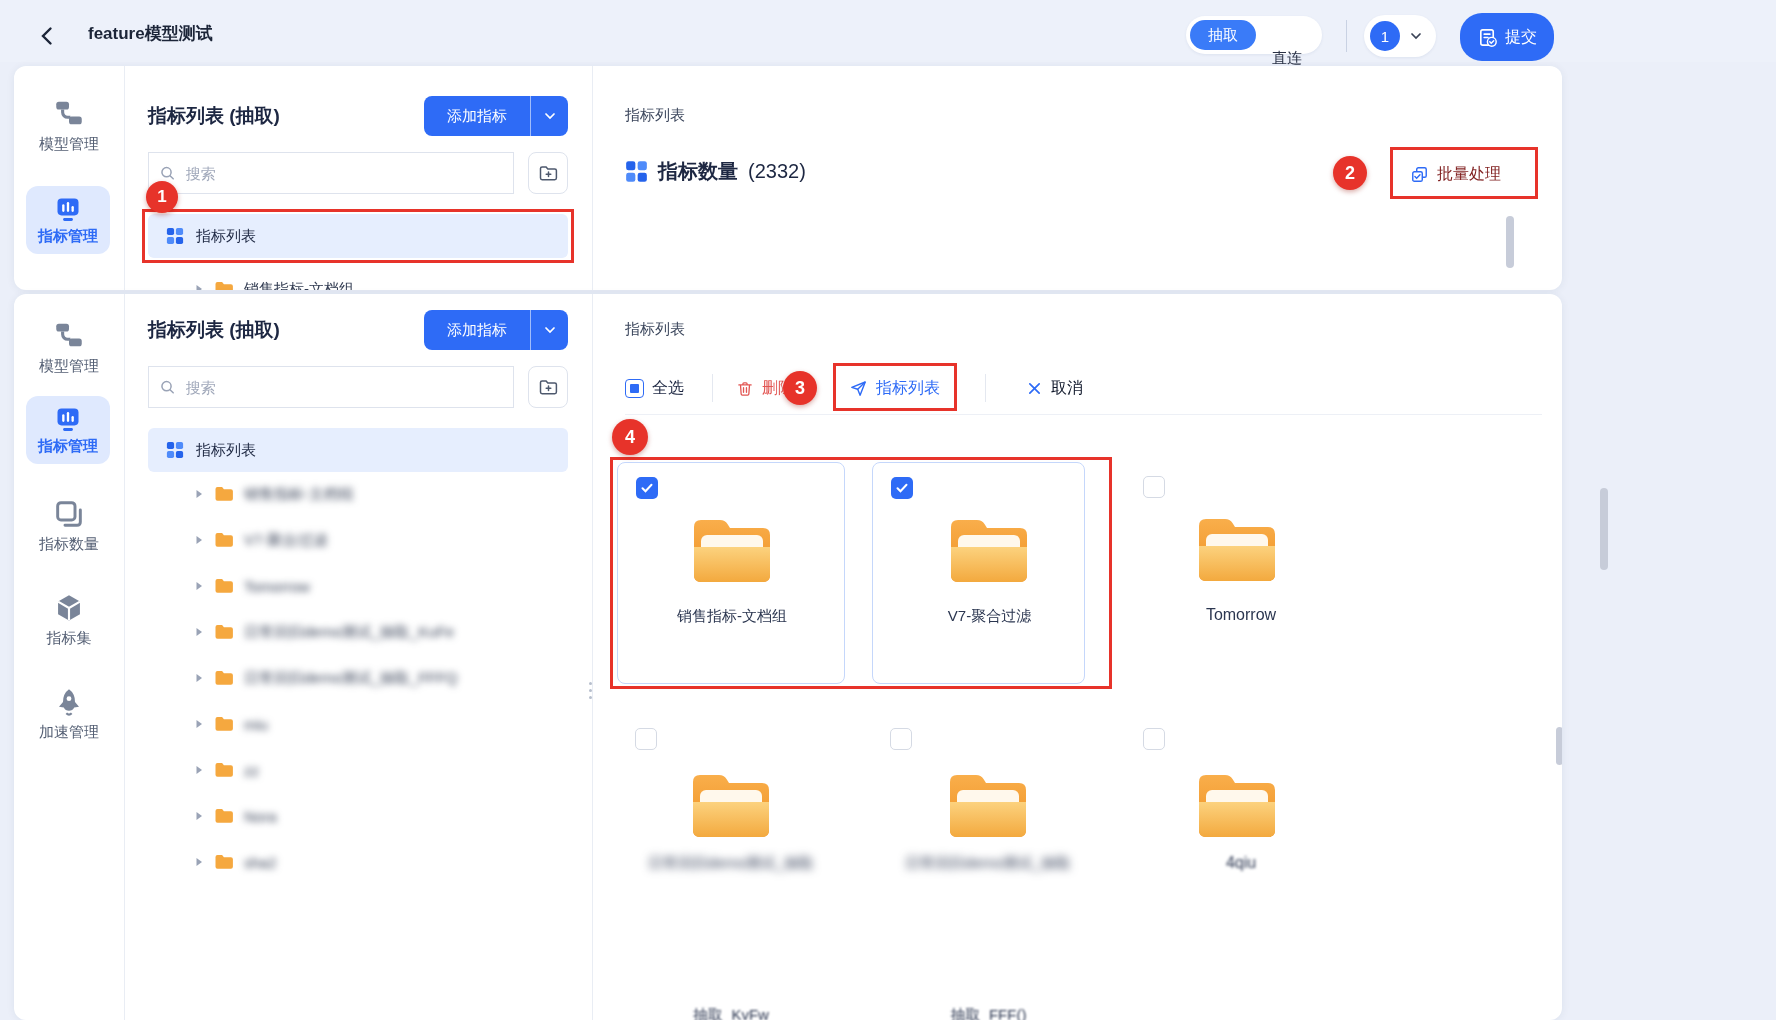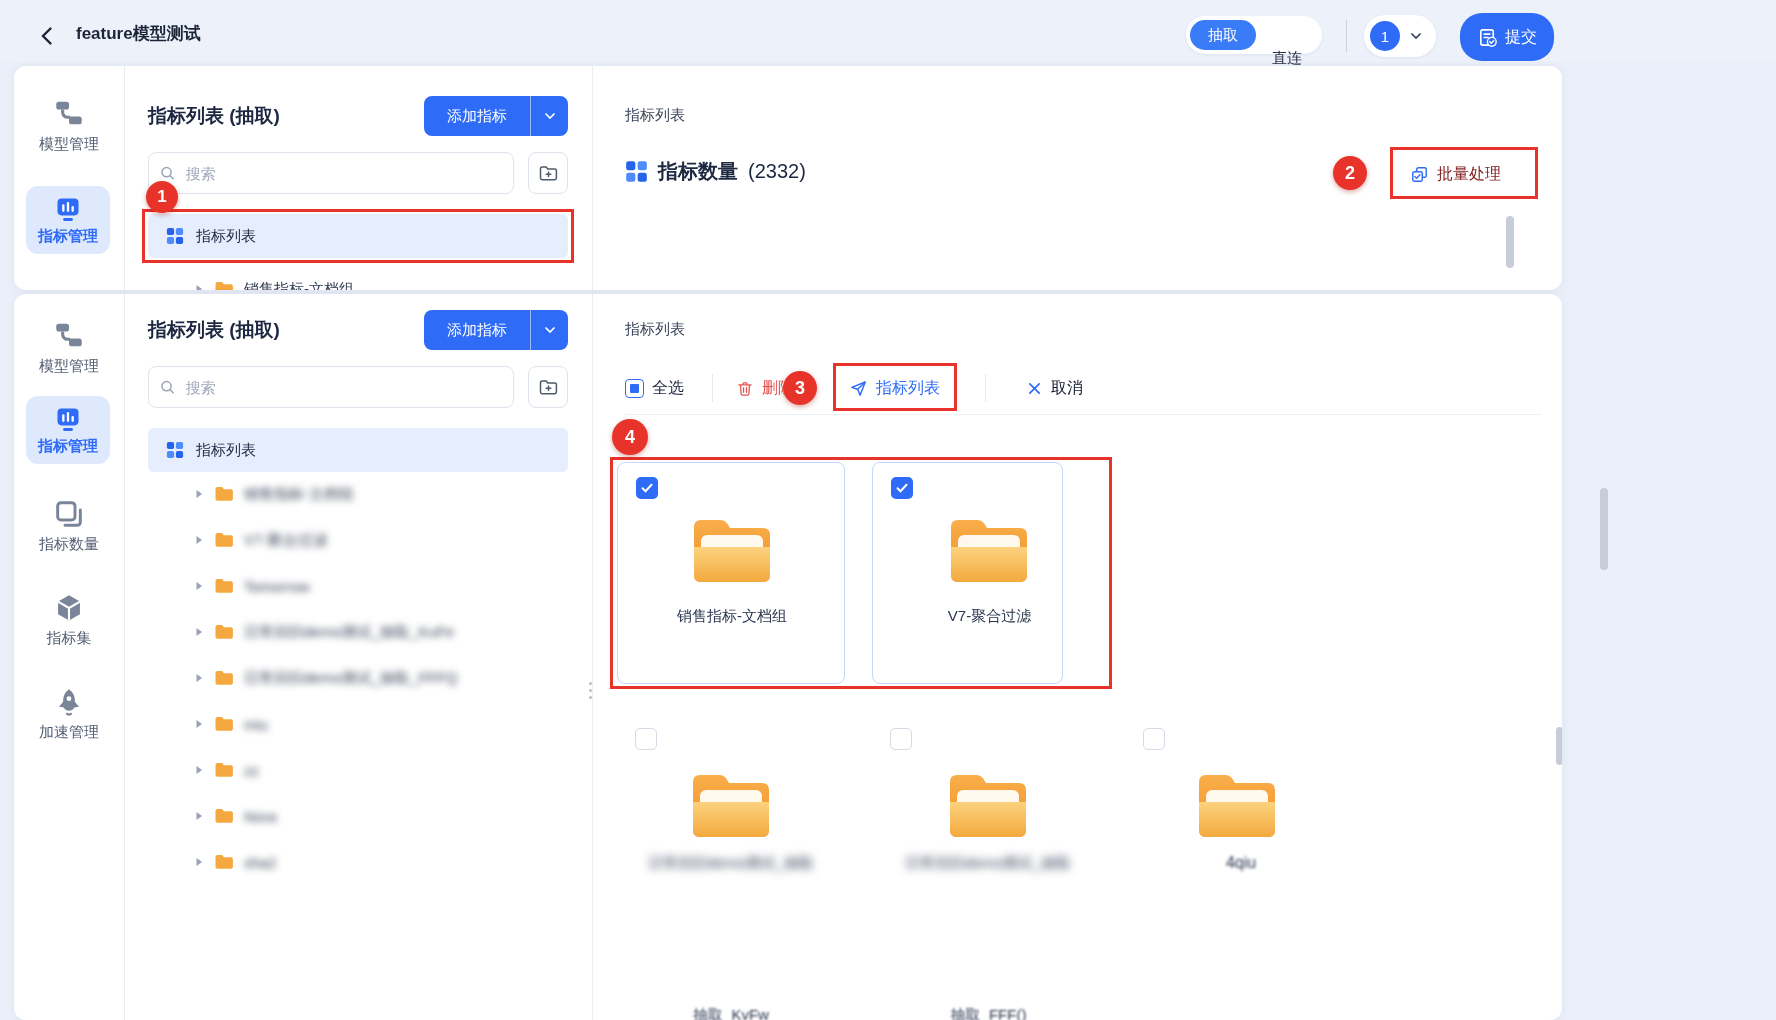--- a/index.html
+++ b/index.html
@@ -20,21 +20,21 @@
   
   .panel{background:#fff;border-radius:12px;box-shadow:0 1px 8px rgba(30,50,90,.07);overflow:hidden;}
   .rail-divider{width:1px;background:#e9edf4;top:0;bottom:0;}
   .rail-item{left:0;width:110px;display:flex;flex-direction:column;align-items:center;gap:5px;color:#535e73;font-size:15px;cursor:pointer;}
   .rail-tile{left:12px;width:84px;border-radius:12px;background:#dfe9fe;display:flex;flex-direction:column;align-items:center;justify-content:center;gap:4px;cursor:pointer;}
   .rail-tile .lbl{color:#2e6bf6;font-weight:bold;font-size:15px;}
   .pane-title{font-size:19px;font-weight:bold;color:#1d2742;}
   .add-btn{background:#2e6bf6;color:#fff;font-size:15px;border:none;height:40px;display:flex;align-items:center;justify-content:center;cursor:pointer;}
   .add-main{border-radius:8px 0 0 8px;width:106px;}
   .add-caret{border-radius:0 8px 8px 0;width:38px;border-left:1.5px solid rgba(255,255,255,.55);}
-  .search-box{border:1px solid #dee3ed;border-radius:8px;height:42px;background:#fff;display:flex;align-items:center;padding:0 10px;gap:8px;}
+  .search-box{border:1px solid #dee3ed;border-radius:0;height:42px;background:#fff;display:flex;align-items:center;padding:0 10px;gap:8px;}
   .search-box input{border:none;outline:none;font-size:15px;color:#333;width:100%;background:transparent;}
   .search-box input::placeholder{color:#a0a8ba;}
   .sq-btn{border:1px solid #dee3ed;border-radius:8px;background:#fff;display:flex;align-items:center;justify-content:center;cursor:pointer;}
   .sel-row{background:#e6eefe;border-radius:6px;display:flex;align-items:center;gap:12px;padding:0 18px;font-size:15px;color:#1d2742;cursor:pointer;}
   .tree-row{display:flex;align-items:center;gap:10px;padding-left:46px;font-size:15px;color:#323c52;cursor:pointer;height:46px;}
   .blurred{filter:blur(3.5px);}
   .crumb{font-size:15px;color:#3a455b;}
   .red-rect{border:3px solid #e7332a;pointer-events:none;z-index:5;}
   .red-circ{border-radius:50%;background:#e7332a;color:#fff;font-weight:bold;display:flex;align-items:center;justify-content:center;z-index:6;box-shadow:0 2px 5px rgba(150,20,10,.35);}
   .tb-item{display:flex;align-items:center;gap:8px;font-size:16px;cursor:pointer;}
@@ -64,21 +64,21 @@
 </svg>
 
 <div id="app">
 
   <div class="abs topbar">
     <div class="abs" style="left:36px;top:24px;cursor:pointer">
       <svg width="24" height="24" viewBox="0 0 24 24">
           <path d="M14.5 4.5 L7 12 L14.5 19.5" stroke="#1c2538" stroke-width="2.4" fill="none" stroke-linecap="round"></path>
         </svg>
     </div>
-    <div class="abs title" style="left:76px;top:22px">feature模型测试</div>
+    <div class="abs title" style="left:88px;top:22px">feature模型测试</div>
 
     <div class="abs toggle-wrap" style="left:1186px;top:16px">
       <div class="toggle-on">抽取</div>
       <div class="toggle-off">直连</div>
     </div>
     <div class="abs vdiv" style="left:1346px;top:20px;height:32px"></div>
     <div class="abs ver-pill" style="left:1364px;top:15px">
       <div class="ver-circle">1</div>
       <svg width="16" height="16" viewBox="0 0 20 20">
           <path d="M5 7.5 L10 12.5 L15 7.5" stroke="#3a4356" stroke-width="2.2" fill="none" stroke-linecap="round"></path>
@@ -392,33 +392,42 @@
             <path d="M2.5 7.2 l3 3 6-6.4" stroke="#fff" stroke-width="2" fill="none" stroke-linecap="round"></path>
           </svg>
       </div>
       <svg class="abs" style="left:70px;top:48px" width="88" height="78" viewBox="0 0 88 78">
         <path d="M6 16 q0-7 7-7 h19 q5 0 7.5 4 l2.5 4 h33 q7 0 7 7 v40 q0 7-7 7 H13 q-7 0-7-7 Z" fill="url(#fTop)"></path>
         <rect x="13" y="24" width="62" height="42" rx="6" fill="#FFF8EC"></rect>
         <path d="M6 36 h76 v28 q0 7-7 7 H13 q-7 0-7-7 Z" fill="url(#fFront)"></path>
       </svg>
       <div class="abs card-label" style="left:0;top:144px;width:228px">销售指标-文档组</div>
     </div>
-    <div class="abs card" style="left:858px;top:168px;width:191px;height:222px">
+    <div class="abs card" style="left:858px;top:168px;width:213px;height:222px">
       <div class="abs cb cb-checked" style="left:18px;top:14px;width:22px;height:22px">
         <svg width="14" height="14" viewBox="0 0 14 14">
             <path d="M2.5 7.2 l3 3 6-6.4" stroke="#fff" stroke-width="2" fill="none" stroke-linecap="round"></path>
           </svg>
       </div>
       <svg class="abs" style="left:72px;top:48px" width="88" height="78" viewBox="0 0 88 78">
         <path d="M6 16 q0-7 7-7 h19 q5 0 7.5 4 l2.5 4 h33 q7 0 7 7 v40 q0 7-7 7 H13 q-7 0-7-7 Z" fill="url(#fTop)"></path>
         <rect x="13" y="24" width="62" height="42" rx="6" fill="#FFF8EC"></rect>
         <path d="M6 36 h76 v28 q0 7-7 7 H13 q-7 0-7-7 Z" fill="url(#fFront)"></path>
       </svg>
       <div class="abs card-label" style="left:0;top:144px;width:233px">V7-聚合过滤</div>
     </div>
+    <div class="abs" style="left:1113px;top:168px;width:228px;height:222px">
+      <div class="abs cb cb-un" style="left:16px;top:14px;width:22px;height:22px"></div>
+      <svg class="abs" style="left:66px;top:48px" width="88" height="78" viewBox="0 0 88 78">
+        <path d="M6 16 q0-7 7-7 h19 q5 0 7.5 4 l2.5 4 h33 q7 0 7 7 v40 q0 7-7 7 H13 q-7 0-7-7 Z" fill="url(#fTop)"></path>
+        <rect x="13" y="24" width="62" height="42" rx="6" fill="#FFF8EC"></rect>
+        <path d="M6 36 h76 v28 q0 7-7 7 H13 q-7 0-7-7 Z" fill="url(#fFront)"></path>
+      </svg>
+      <div class="abs card-label" style="left:0;top:144px;width:228px;font-size:16px">Tomorrow</div>
+    </div>
     <div class="abs red-rect" style="left:596px;top:163px;width:502px;height:232px"></div>
     <div class="abs red-circ" style="left:598px;top:125px;width:36px;height:36px;font-size:18px">4</div>
 
     <div class="abs" style="left:603px;top:420px;width:228px;height:310px">
       <div class="abs cb cb-un" style="left:18px;top:14px;width:22px;height:22px"></div>
       <svg class="abs" style="left:70px;top:52px" width="88" height="78" viewBox="0 0 88 78">
         <path d="M6 16 q0-7 7-7 h19 q5 0 7.5 4 l2.5 4 h33 q7 0 7 7 v40 q0 7-7 7 H13 q-7 0-7-7 Z" fill="url(#fTop)"></path>
         <rect x="13" y="24" width="62" height="42" rx="6" fill="#FFF8EC"></rect>
         <path d="M6 36 h76 v28 q0 7-7 7 H13 q-7 0-7-7 Z" fill="url(#fFront)"></path>
       </svg>

